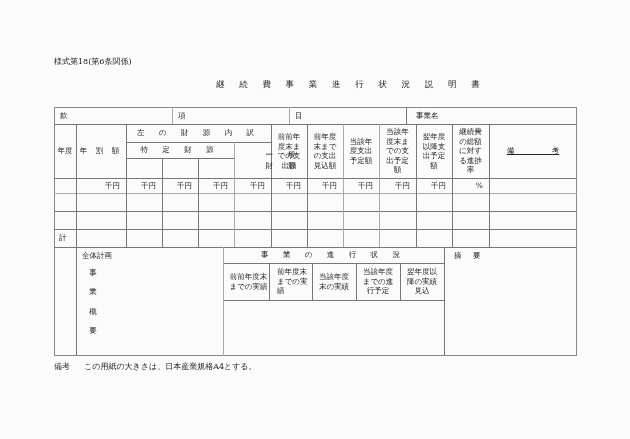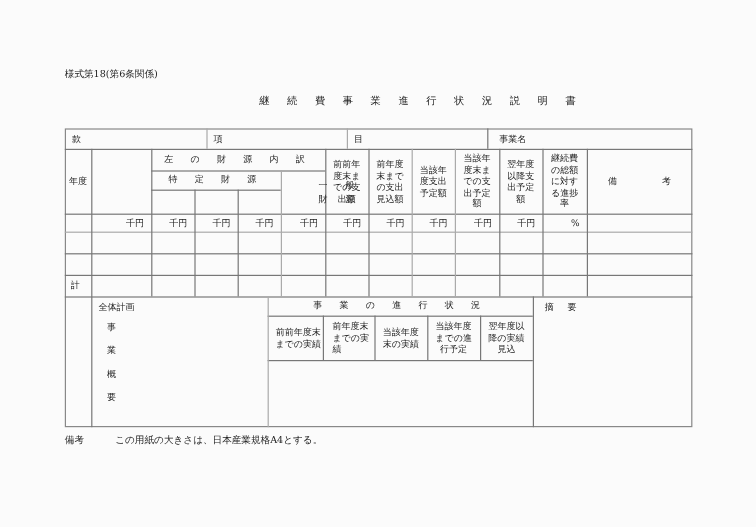--- a/index.html
+++ b/index.html
@@ -4,21 +4,21 @@
 <style>
   html, body { margin:0; padding:0; }
   body {
     width:630px; height:439px; background:#fbfbfb; position:relative; overflow:hidden;
     font-family:"DejaVu Serif","Liberation Serif",serif; color:#222;
   }
   .abs { position:absolute; }
   .form-id { left:54px; top:56px; font-size:8px; }
   .title { left:216px; top:79px; font-size:8.5px; letter-spacing:6px; }
   .note { left:54px; top:361px; font-size:8px; }
-  .note span.k { margin-right:26px; }
+  .note span.k { margin-right:14px; }
 
   .grid { position:absolute; left:0; top:0; width:630px; height:439px; }
   .cell {
     position:absolute; box-sizing:border-box; font-size:7.5px; line-height:9.5px;
     display:flex; align-items:center; justify-content:center; text-align:center;
   }
   .cell.left { justify-content:flex-start; padding-left:6px; }
   .cell.right { justify-content:flex-end; padding-right:6px; }
   .cell.top { align-items:flex-start; padding-top:4px; }
   .wide { letter-spacing:6px; }
@@ -72,33 +72,34 @@
   <div class="line-v" style="left:312px;top:263px;height:37px;"></div>
   <div class="line-v" style="left:356px;top:263px;height:37px;"></div>
   <div class="line-v" style="left:400px;top:263px;height:37px;"></div>
 
   <div class="cell left" style="left:54px;top:107px;width:118px;height:17px;">款</div>
   <div class="cell left" style="left:172px;top:107px;width:117px;height:17px;">項</div>
   <div class="cell left" style="left:289px;top:107px;width:117px;height:17px;">目</div>
   <div class="cell left" style="left:406px;top:107px;width:171px;height:17px;padding-left:10px;">事業名</div>
 
   <div class="cell" style="left:54px;top:124px;width:22px;height:54px;">年度</div>
+  <div class="cell" style="left:76px;top:124px;width:50px;height:54px;letter-spacing:3px;">年 割 額</div>
   <div class="cell wide" style="left:126px;top:124px;width:145px;height:18px;">左 の 財 源 内 訳</div>
   <div class="cell wide" style="left:126px;top:142px;width:108px;height:16px;">特 定 財 源</div>
   <div class="cell vstack" style="left:234px;top:142px;width:37px;height:36px;">
     <span style="margin:1px 0;">一　　般</span>
     <span style="margin:1px 0;">財　　源</span>
   </div>
   <div class="cell" style="left:271px;top:124px;width:36px;height:54px;padding:0 4px;">前前年度末までの支出額</div>
   <div class="cell" style="left:307px;top:124px;width:36px;height:54px;padding:0 4px;">前年度末までの支出見込額</div>
   <div class="cell" style="left:343px;top:124px;width:36px;height:54px;padding:0 4px;">当該年度支出予定額</div>
   <div class="cell" style="left:379px;top:124px;width:37px;height:54px;padding:0 4px;text-align:center;">当該年度末までの支出予定額</div>
   <div class="cell" style="left:416px;top:124px;width:36px;height:54px;padding:0 4px;">翌年度以降支出予定額</div>
   <div class="cell" style="left:452px;top:124px;width:37px;height:54px;padding:0 4px;">継続費の総額に対する進捗率</div>
-  <div class="cell" style="left:489px;top:124px;width:88px;height:54px;">備　　　　　考</div>
+  <div class="cell" style="left:489px;top:124px;width:88px;height:54px;text-decoration:underline;">備　　　　　考</div>
 
   <div class="cell right" style="left:76px;top:178px;width:50px;height:15px;">千円</div>
   <div class="cell right" style="left:126px;top:178px;width:36px;height:15px;">千円</div>
   <div class="cell right" style="left:162px;top:178px;width:36px;height:15px;">千円</div>
   <div class="cell right" style="left:198px;top:178px;width:36px;height:15px;">千円</div>
   <div class="cell right" style="left:234px;top:178px;width:37px;height:15px;">千円</div>
   <div class="cell right" style="left:271px;top:178px;width:36px;height:15px;">千円</div>
   <div class="cell right" style="left:307px;top:178px;width:36px;height:15px;">千円</div>
   <div class="cell right" style="left:343px;top:178px;width:36px;height:15px;">千円</div>
   <div class="cell right" style="left:379px;top:178px;width:37px;height:15px;">千円</div>

